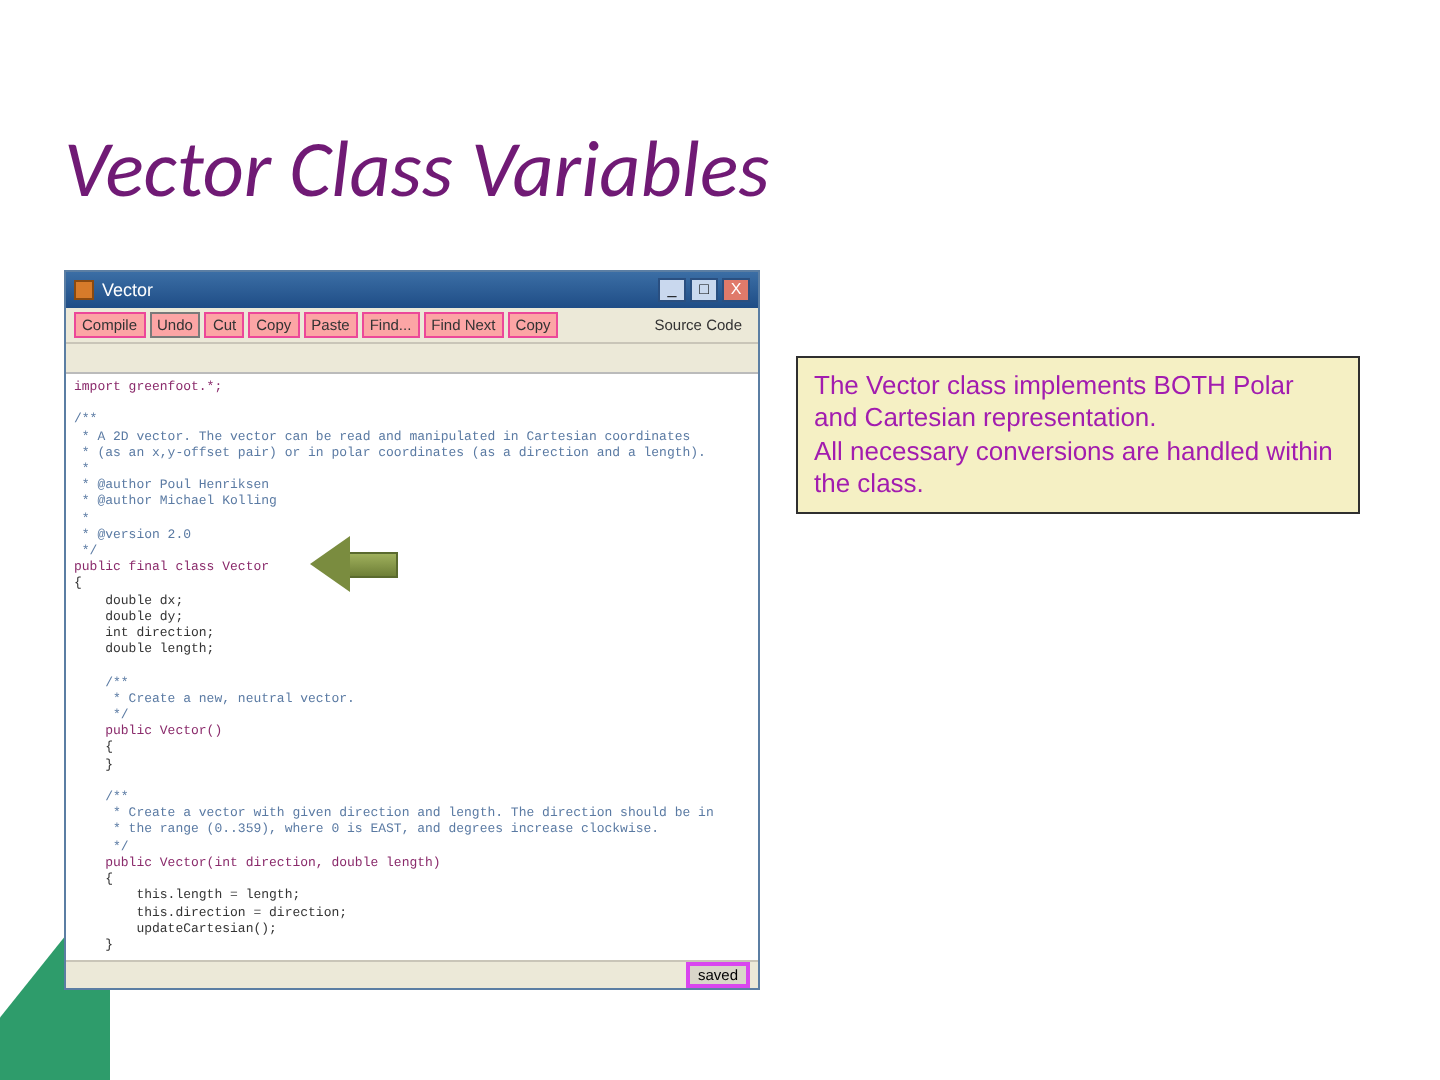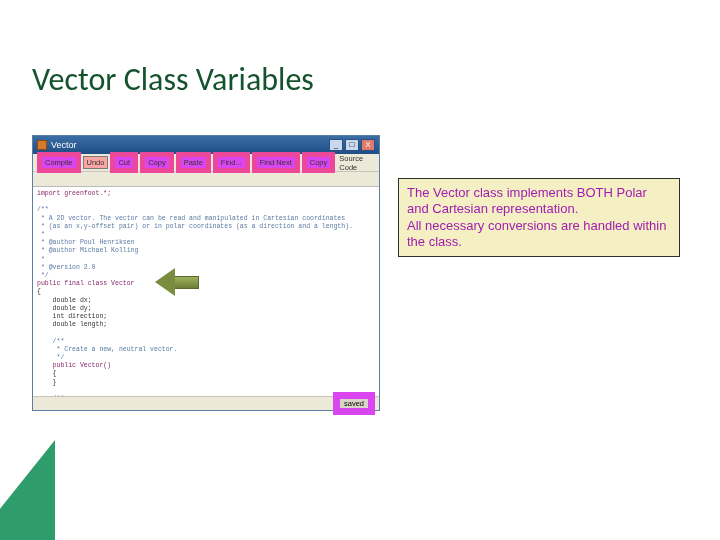--- a/index.html
+++ b/index.html
@@ -9,40 +9,41 @@
     height: 540px;
     background: #fff;
     font-family: "Segoe UI", Arial, sans-serif;
     position: relative;
     overflow: hidden;
   }
   .slide-title {
     position: absolute;
     left: 32px;
     top: 60px;
-    font-size: 32px;
+    font-size: 40px;
     font-weight: 400;
-    color: #14532d;
+    color: #701a75;
     font-family: Calibri, Arial, sans-serif;
+    font-style: italic;
   }
   .accent-triangle {
     position: absolute;
     left: 0; bottom: 0;
     width: 0; height: 0;
     border-left: 80px solid transparent;
     border-bottom: 100px solid #2e9c6b;
     transform: translateX(-25px);
   }
   
   .editor-window {
     position: absolute;
     left: 32px;
     top: 135px;
     width: 348px;
-    height: 276px;
+    height: 360px;
     border: 1px solid #5b7ea3;
     background: #ece9d8;
     font-family: Tahoma, Arial, sans-serif;
   }
   .titlebar {
     height: 18px;
     background: linear-gradient(#3b6ea5, #1f4d86);
     color: #fff;
     display: flex;
     align-items: center;
@@ -75,22 +76,22 @@
     background: #ece9d8;
     display: flex;
     align-items: center;
     gap: 2px;
     padding: 2px 4px;
     font-size: 7.5px;
     border-bottom: 1px solid #c9c5b8;
   }
   .toolbar .tbtn {
     padding: 1px 3px;
-    background: #d946ef;
-    border: 5px solid #ec4899;
+    background: #fca5a5;
+    border: 1px solid #ec4899;
     white-space: nowrap;
     color:#333;
   }
   .toolbar .tbtn.active { background:#fca5a5; border:1px solid #7a7a7a; }
   .toolbar .spacer { flex:1; }
   .toolbar .srclabel { font-size:7.5px; color:#333; padding-right:4px; }
   .code-area {
     position: absolute;
     left:0; right:0; top:50px; bottom:14px;
     background:#fff;
@@ -103,21 +104,21 @@
     color:#333;
     white-space: pre;
   }
   .statusbar {
     position:absolute; left:0; right:0; bottom:0;
     height:14px; background:#ece9d8;
     border-top:1px solid #c9c5b8;
     display:flex; justify-content:flex-end; align-items:center;
     font-size:7.5px; padding:0 4px;
   }
-  .statusbar .stat-chip { background:#d9d6c9; border:7px solid #d946ef; padding:0 4px;margin-left:27px;}
+  .statusbar .stat-chip { background:#d9d6c9; border:2px solid #d946ef; padding:0 4px;margin-left:27px;}
 
   .code-comment { color:#5a7aa3; }
   .code-kw { color:#8a2a6b; }
 
   
   .arrow {
     position: absolute;
     left: 155px;
     top: 268px;
     display:flex; align-items:center;

